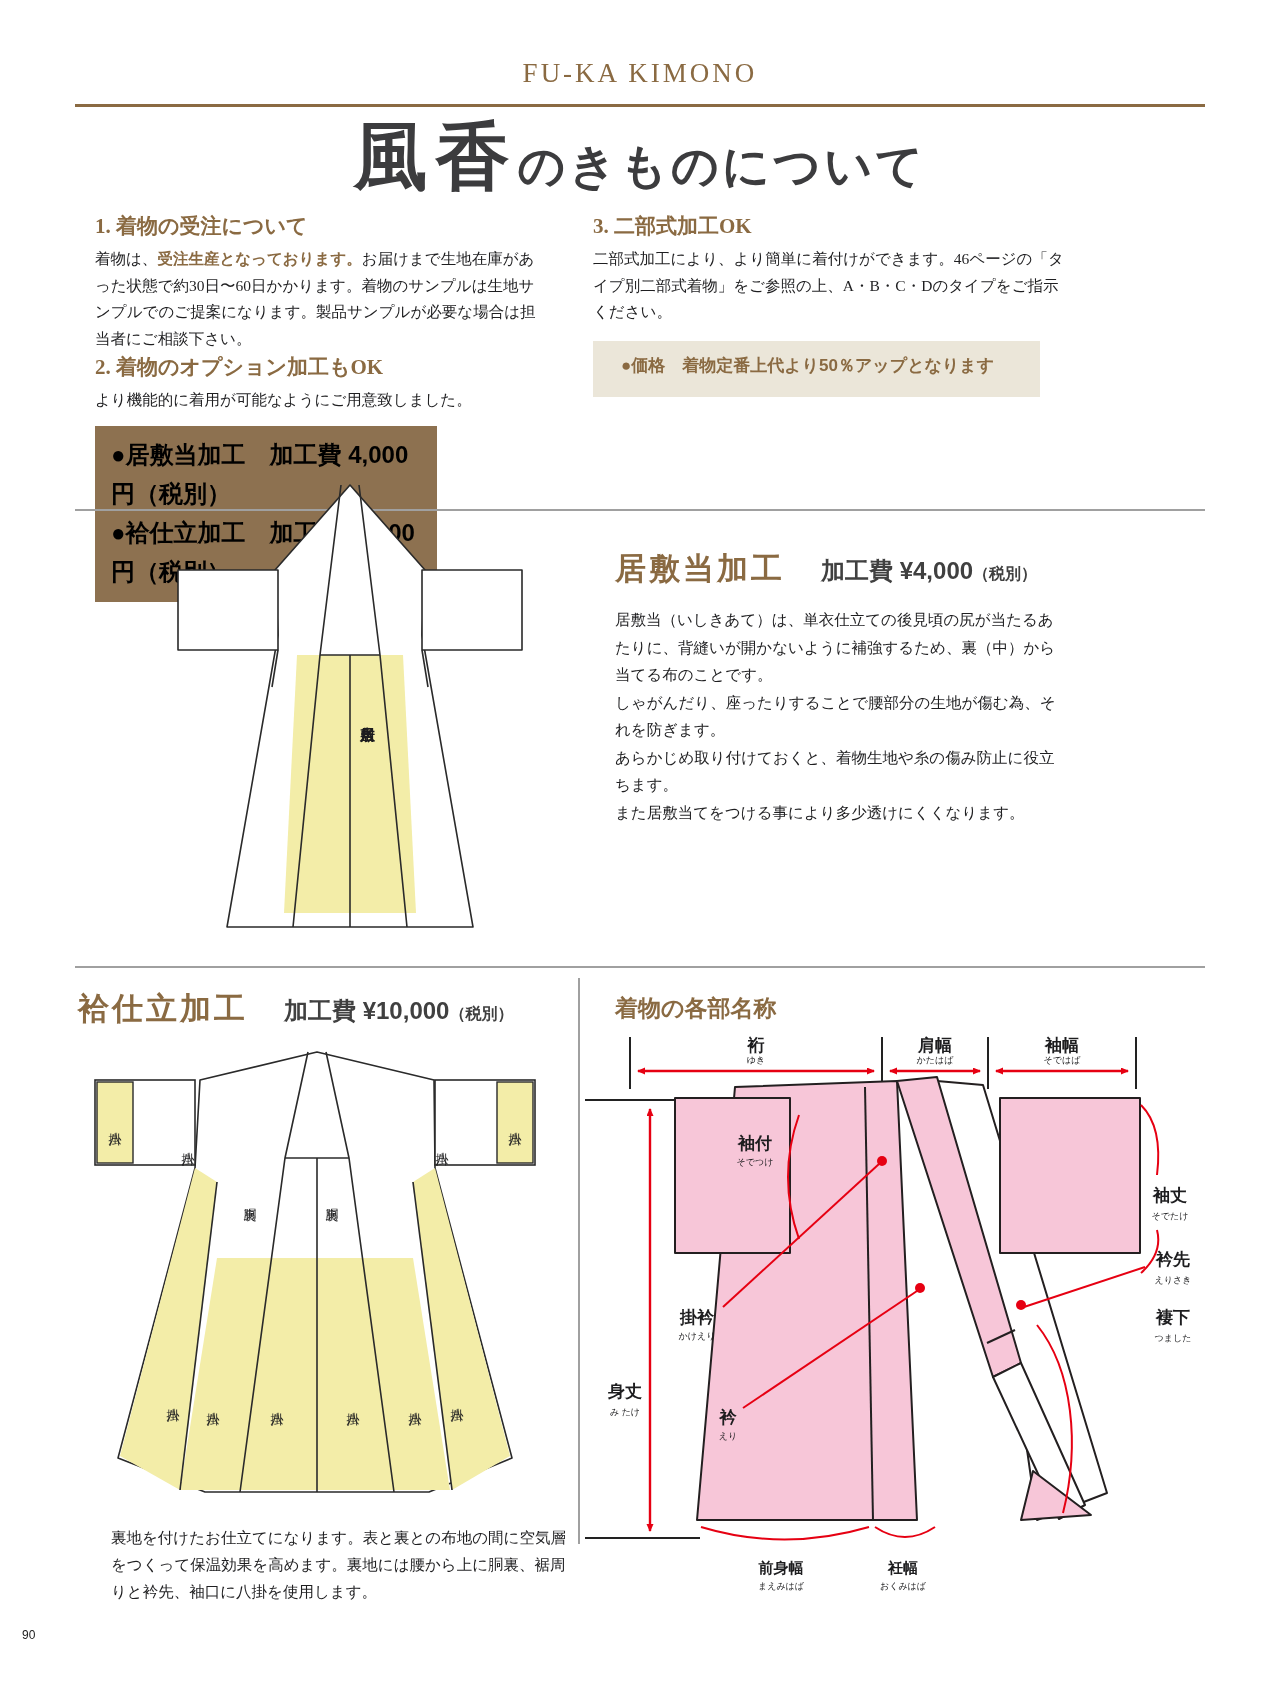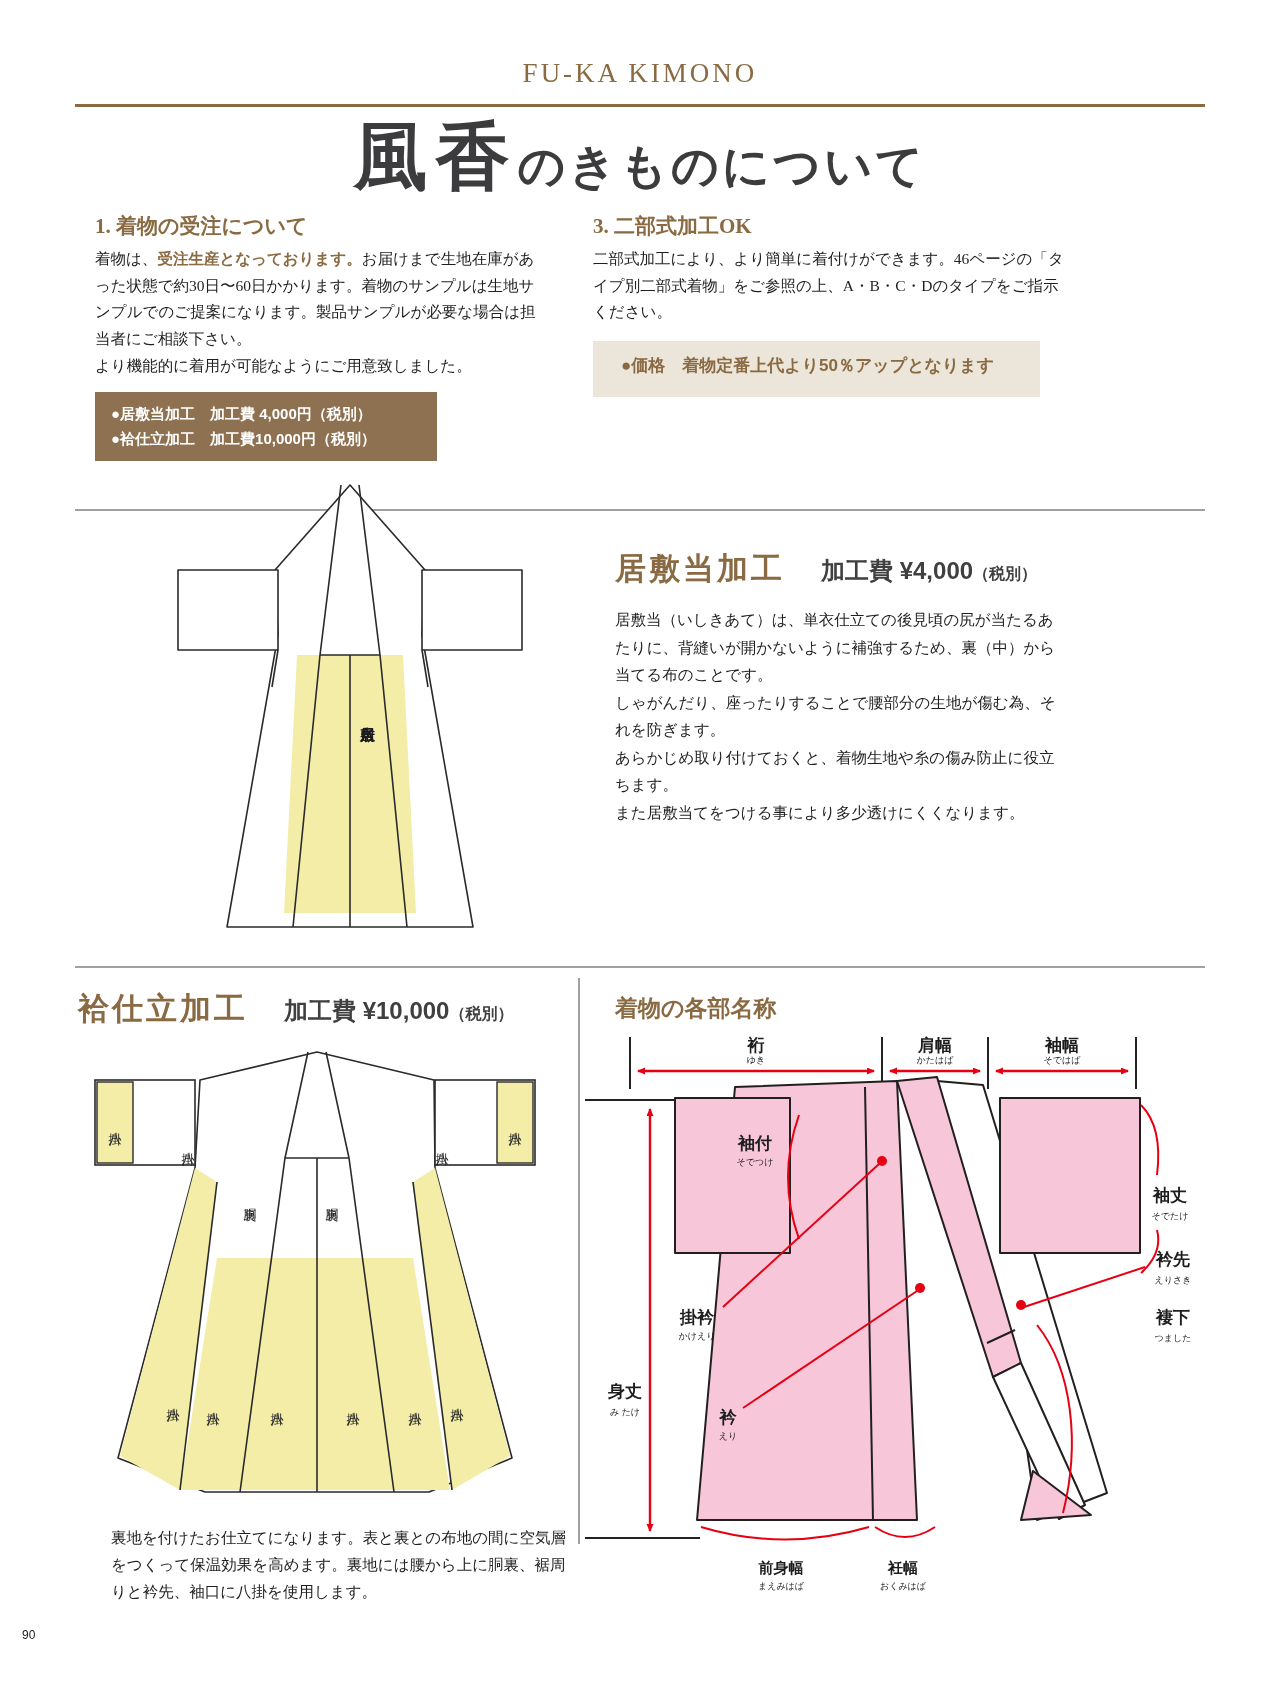--- a/index.html
+++ b/index.html
@@ -15,23 +15,23 @@
   .t-big{font-size:74px;letter-spacing:8px;}
   .t-small{font-size:47px;letter-spacing:3px;}
 
   
   .col-left{position:absolute;left:95px;top:212px;width:445px;}
   .col-right{position:absolute;left:593px;top:212px;width:472px;}
   h2.sec{font-size:21px;color:#8a6a42;font-weight:bold;margin:0 0 6px 0;}
   .body-text{font-size:15.5px;line-height:1.72;margin:0;}
   .hl{color:#8a6a42;font-weight:bold;}
   .mt{margin-top:24px;}
-  .brown-box{margin-top:13px;width:342px;box-sizing:border-box;background:#8d7150;color:#ffffff;
+  .brown-box{margin-top:13px;width:342px;box-sizing:border-box;background:#8d7150;color:#000000;
              padding:10px 16px;font-family:"Liberation Sans",sans-serif;
-             font-size:15px;font-weight:bold;line-height:1.62;}
+             font-size:24px;font-weight:bold;line-height:1.62;}
   .beige-box{margin-top:15px;width:447px;box-sizing:border-box;background:#ebe6d9;
              padding:13px 10px 15px 28px;}
   .beige-title{font-family:"Liberation Sans",sans-serif;font-weight:bold;color:#8a6a42;
                font-size:17px;margin:0 0 5px 0;}
   .beige-items{list-style:none;margin:0;padding:0 0 0 16px;font-size:15.5px;line-height:1.78;}
 
   
   .divider{position:absolute;left:75px;width:1130px;height:2px;background:#a0a0a0;}
   #d1{top:509px;} #d2{top:966px;}
   .vdivider{position:absolute;left:578px;top:978px;width:2px;height:566px;background:#a0a0a0;}
@@ -74,20 +74,21 @@
 
 <div class="page">
 
   <div class="brand">FU-KA KIMONO</div>
   <div class="brand-rule"></div>
   <h1 class="main-title"><span class="t-big">風香</span><span class="t-small">のきものについて</span></h1>
 
   <div class="col-left">
     <h2 class="sec">1. 着物の受注について</h2>
     <p class="body-text"><span>着物は、</span><span class="hl">受注生産となっております。</span><span>お届けまで生地在庫があった状態で約30日〜60日かかります。着物のサンプルは生地サンプルでのご提案になります。製品サンプルが必要な場合は担当者にご相談下さい。</span></p>
+    <h2 class="sec mt">2. 着物のオプション加工もOK</h2>
     <p class="body-text">より機能的に着用が可能なようにご用意致しました。</p>
     <div class="brown-box">
       <div>●居敷当加工　加工費 4,000円（税別）</div>
       <div>●袷仕立加工　加工費10,000円（税別）</div>
     </div>
   </div>
 
   <div class="col-right">
     <h2 class="sec">3. 二部式加工OK</h2>
     <p class="body-text">二部式加工により、より簡単に着付けができます。46ページの「タイプ別二部式着物」をご参照の上、A・B・C・Dのタイプをご指示ください。</p>

